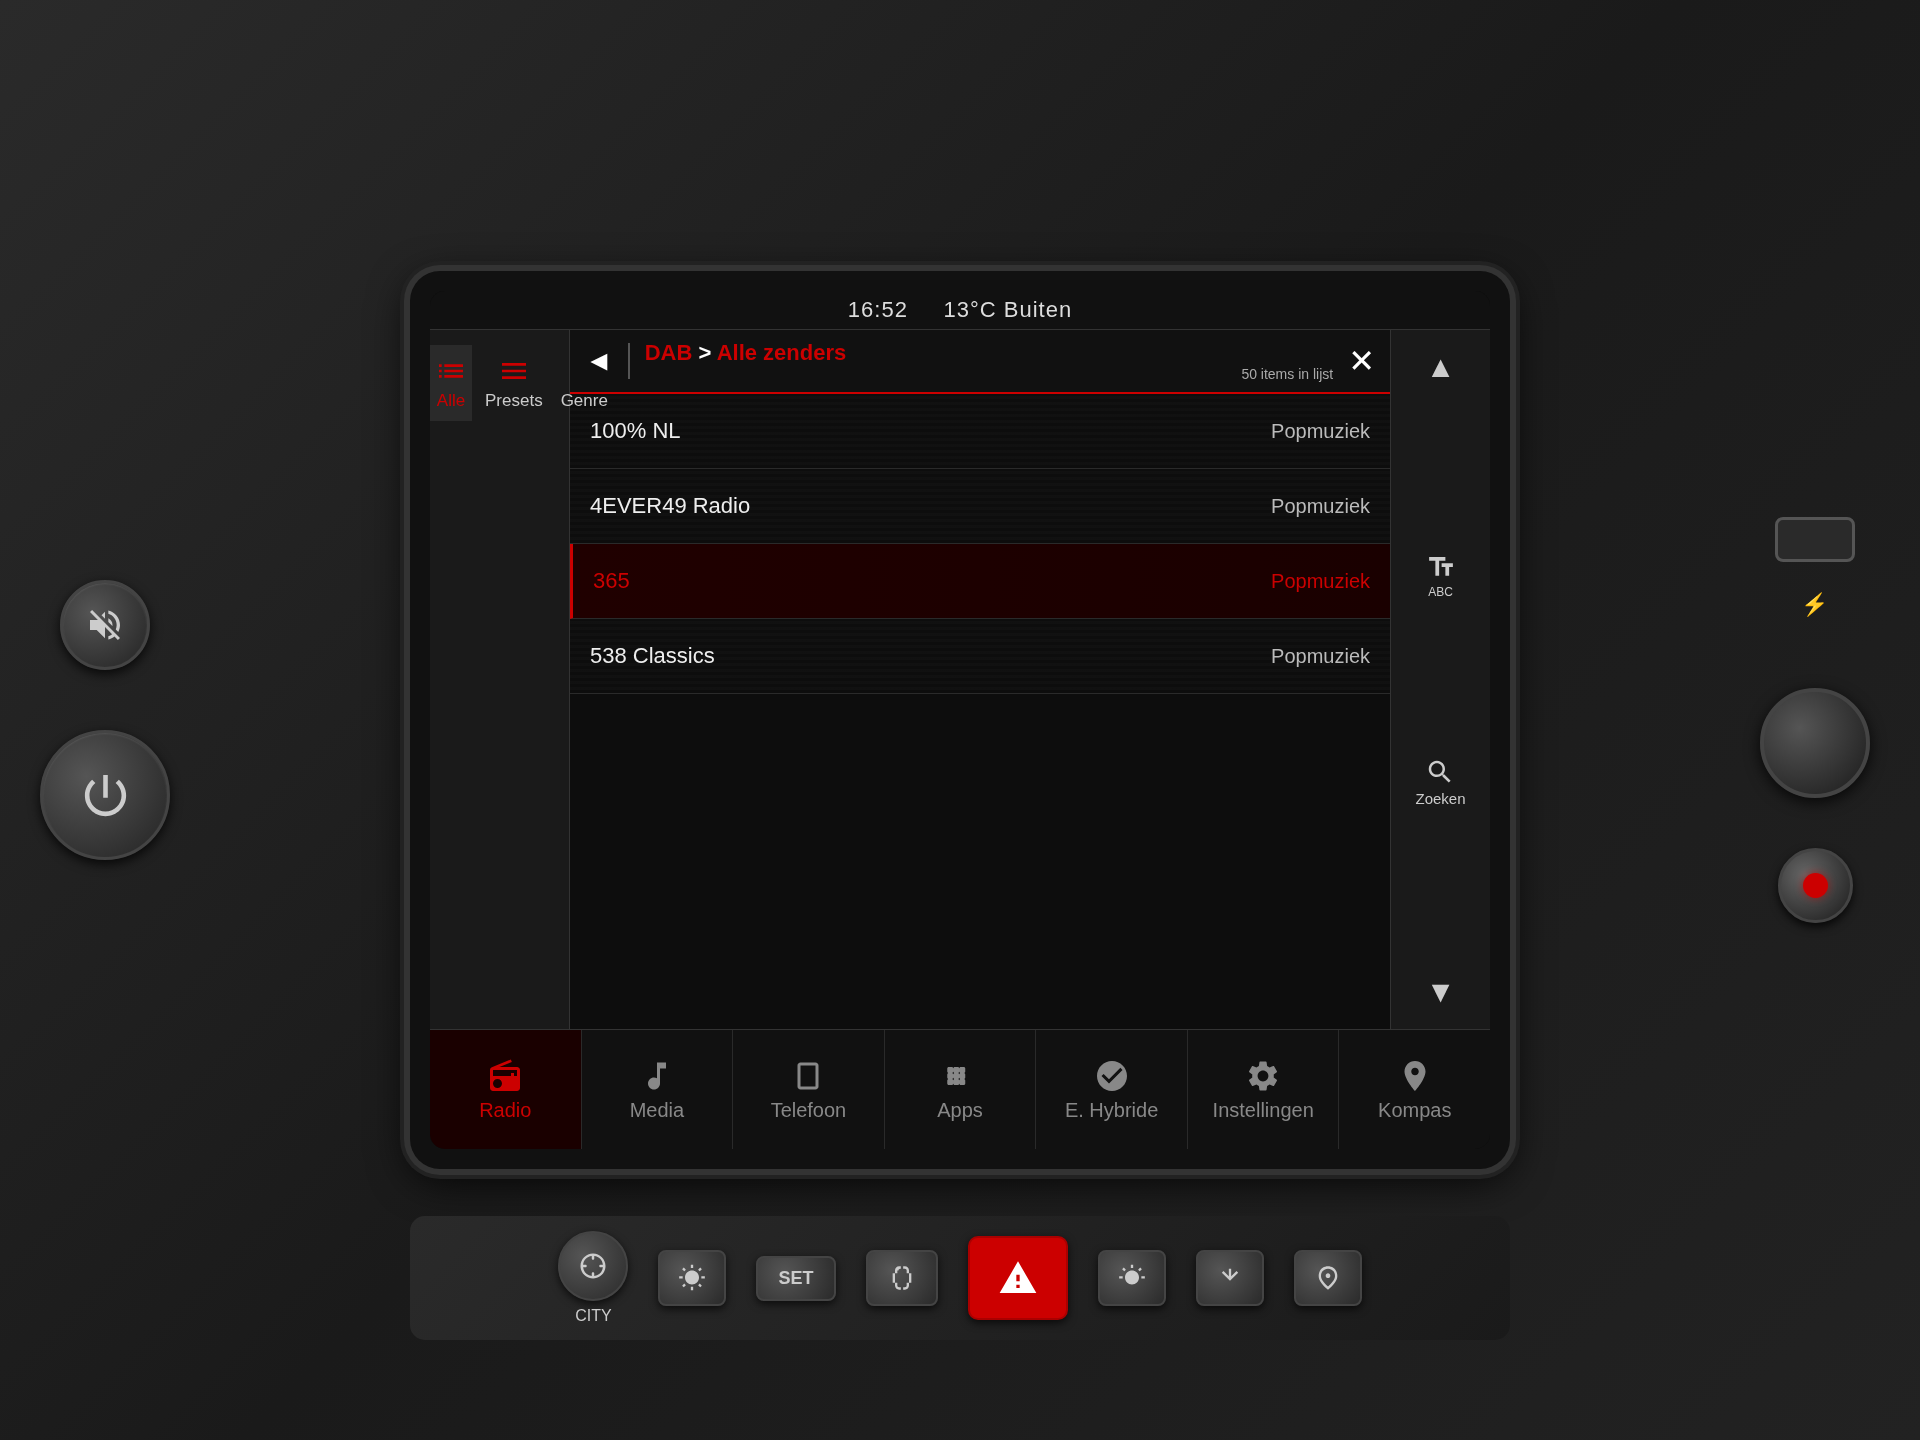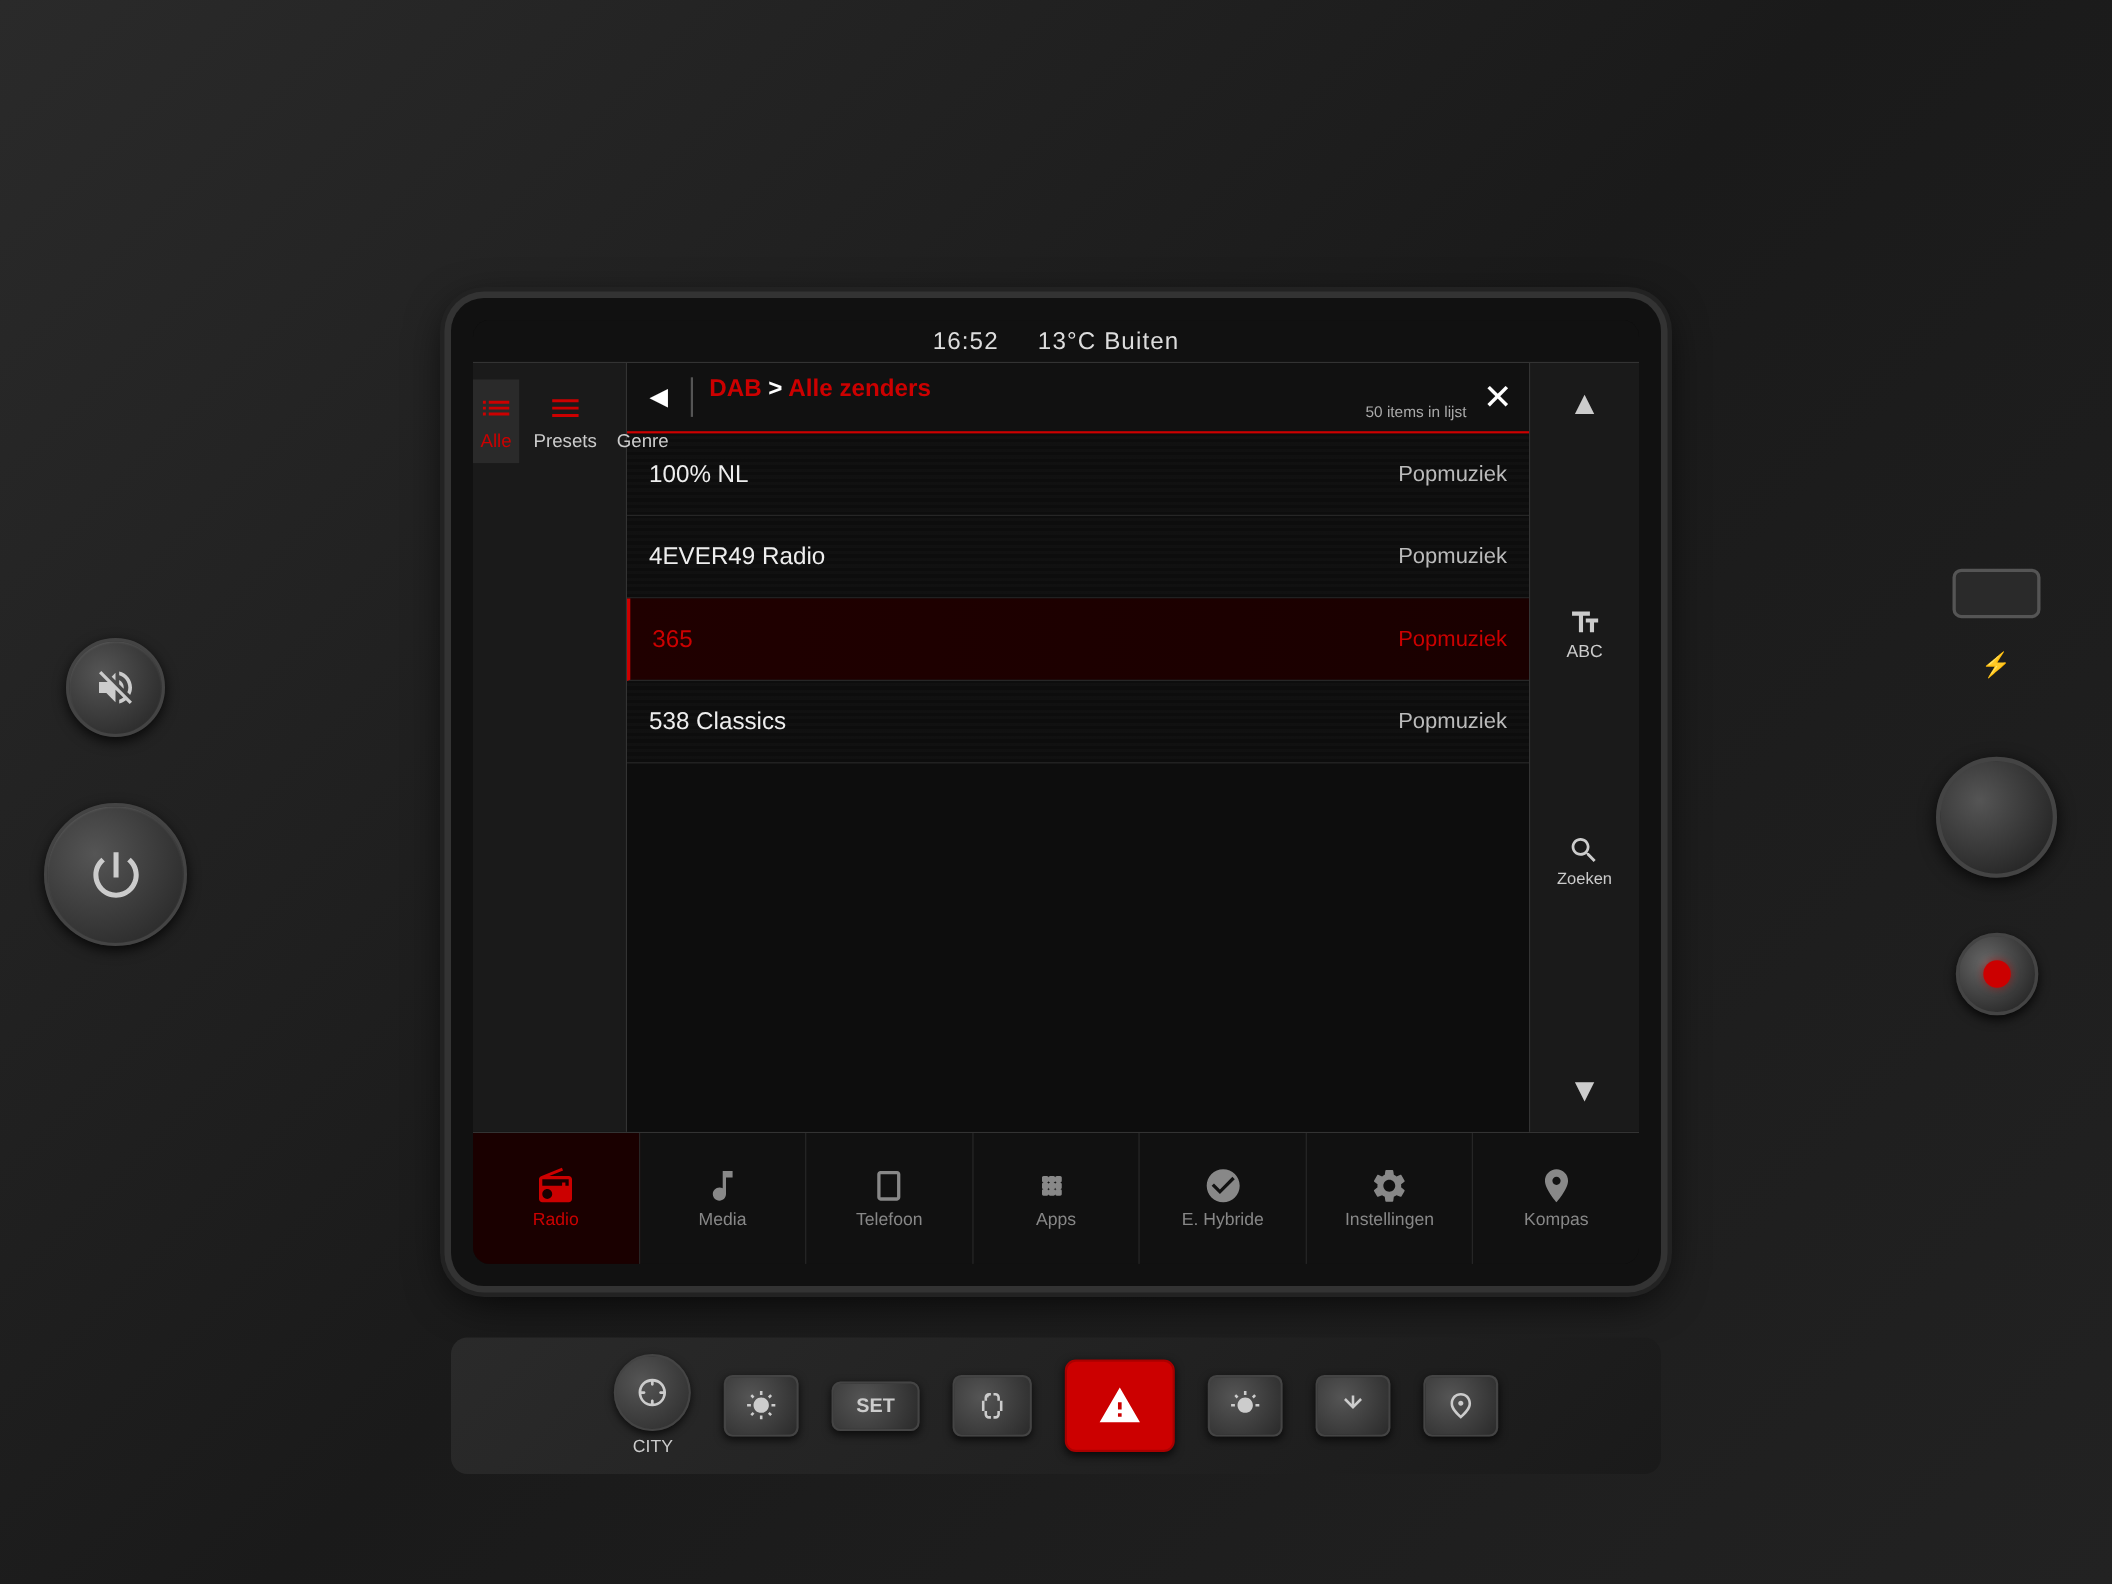--- a/index.html
+++ b/index.html
@@ -282,21 +282,21 @@
       gap: 3px;
       cursor: pointer;
     }
 
     .abc-btn svg {
       fill: #ccc;
     }
 
     .abc-label {
       color: #ccc;
-      font-size: 16px;
+      font-size: 12px;
     }
 
     .search-btn {
       display: flex;
       flex-direction: column;
       align-items: center;
       gap: 3px;
       cursor: pointer;
     }
 
@@ -341,21 +341,21 @@
     .nav-item svg {
       fill: #888;
     }
 
     .nav-item.active svg {
       fill: #cc0000;
     }
 
     .nav-label {
       color: #888;
-      font-size: 16px;
+      font-size: 20px;
       text-align: right;
     }
 
     .nav-item.active .nav-label {
       color: #cc0000;
     }
 
     .phys-btn {
       display: flex;
       flex-direction: column;

